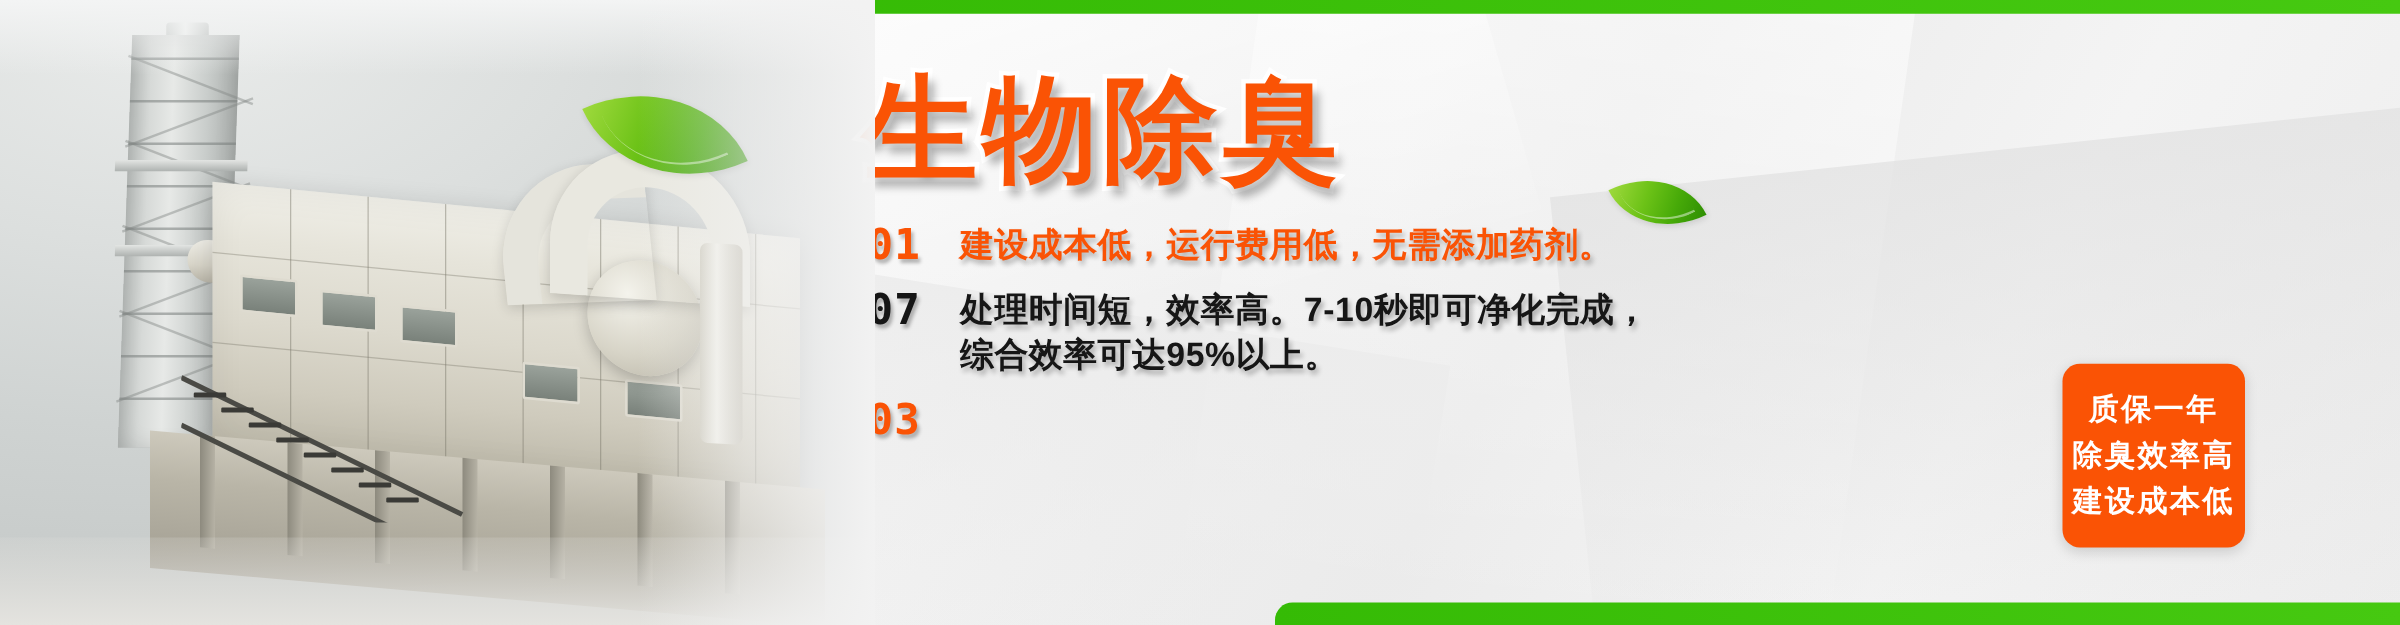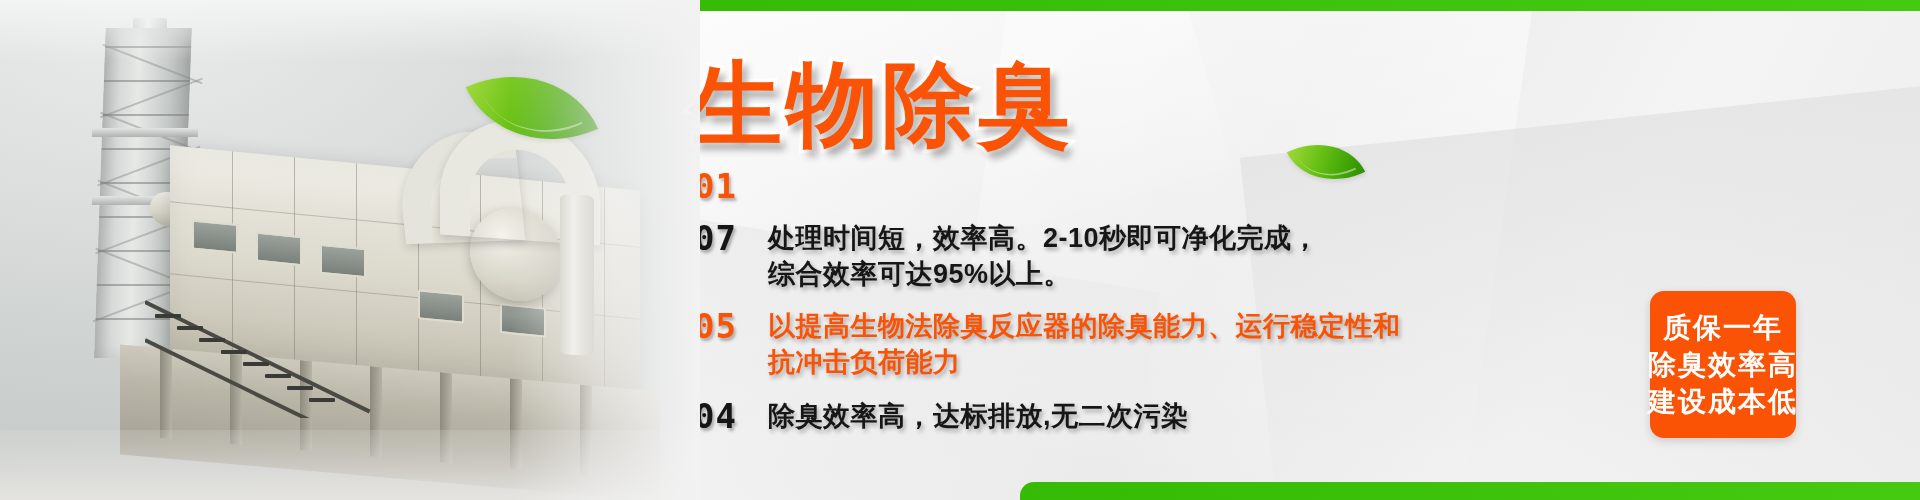--- a/index.html
+++ b/index.html
@@ -231,38 +231,38 @@
   }
   .bullet .txt {
     font-size:27px; line-height:36px; font-weight:bold;
     letter-spacing:.5px;
     text-shadow:2px 3px 4px rgba(0,0,0,.30);
     white-space:pre-line;
   }
   .bullet.orange .num, .bullet.orange .txt { color:#fa5305; }
   .bullet.dark   .num, .bullet.dark   .txt { color:#161616; }
 
-  .b1 { margin-top:8px; }
+  .b1 { margin-top:18px; }
   .b2 { margin-top:16px; }
   .b3 { margin-top:16px; }
   .b4 { margin-top:18px; }
 
   
   #badge {
     position:absolute; left:1650px; top:291px;
     width:146px; height:147px;
     background:#fa5305;
     border-radius:14px;
     display:flex; flex-direction:column;
     align-items:center; justify-content:center;
     gap:9px;
     box-shadow:0 3px 10px rgba(0,0,0,.15);
   }
   #badge .line {
-    color:#ffffff; font-size:28px; font-weight:bold;
+    color:#ffffff; font-size:24px; font-weight:bold;
     letter-spacing:2px; line-height:28px; white-space:nowrap;
   }
 </style>
 </head>
 <body>
 
 <div id="banner">
 
   <div class="sheen s1"></div>
   <div class="sheen s2"></div>
@@ -360,38 +360,33 @@
       <div class="vein"></div>
   </div>
 
   <div id="content">
     <div id="headline">生物除臭</div>
 
     <div id="bullets">
 
       <div class="bullet orange b1">
         <span class="num">01</span>
+        <span class="txt">建设成本低，运行费用低，无需添加药剂。</span>
       </div>
 
       <div class="bullet dark b2">
         <span class="num">07</span>
-        <span class="txt">处理时间短，效率高。2-10秒即可净化完成，
+        <span class="txt">处理时间短，效率高。7-10秒即可净化完成，
 综合效率可达95%以上。</span>
       </div>
 
       <div class="bullet orange b3">
-        <span class="num">05</span>
-        <span class="txt">以提高生物法除臭反应器的除臭能力、运行稳定性和
-抗冲击负荷能力</span>
+        <span class="num">03</span>
       </div>
 
-      <div class="bullet dark b4">
-        <span class="num">04</span>
-        <span class="txt">除臭效率高，达标排放,无二次污染</span>
-      </div>
 
     </div>
   </div>
 
   <div id="badge">
     <div class="line">质保一年</div>
     <div class="line">除臭效率高</div>
     <div class="line">建设成本低</div>
   </div>
 

